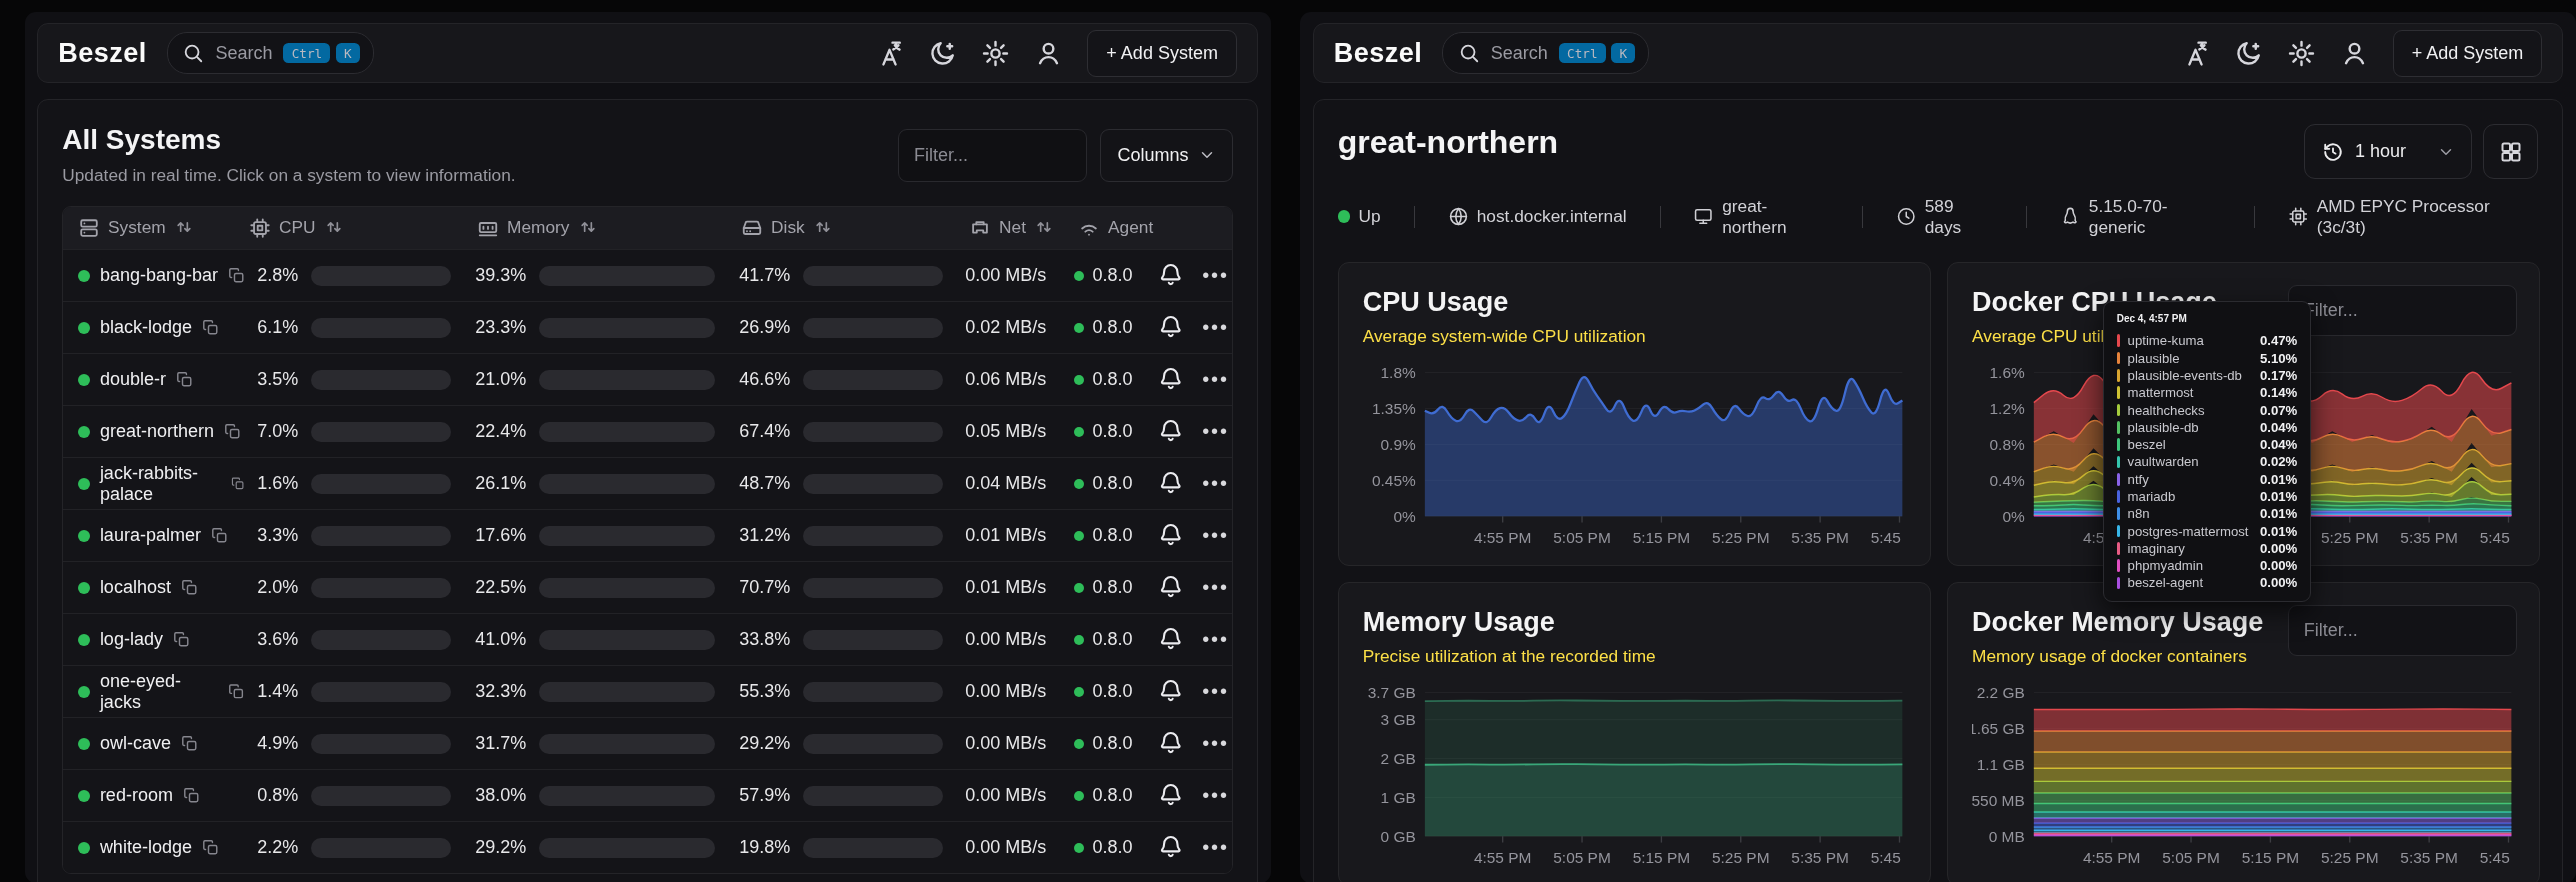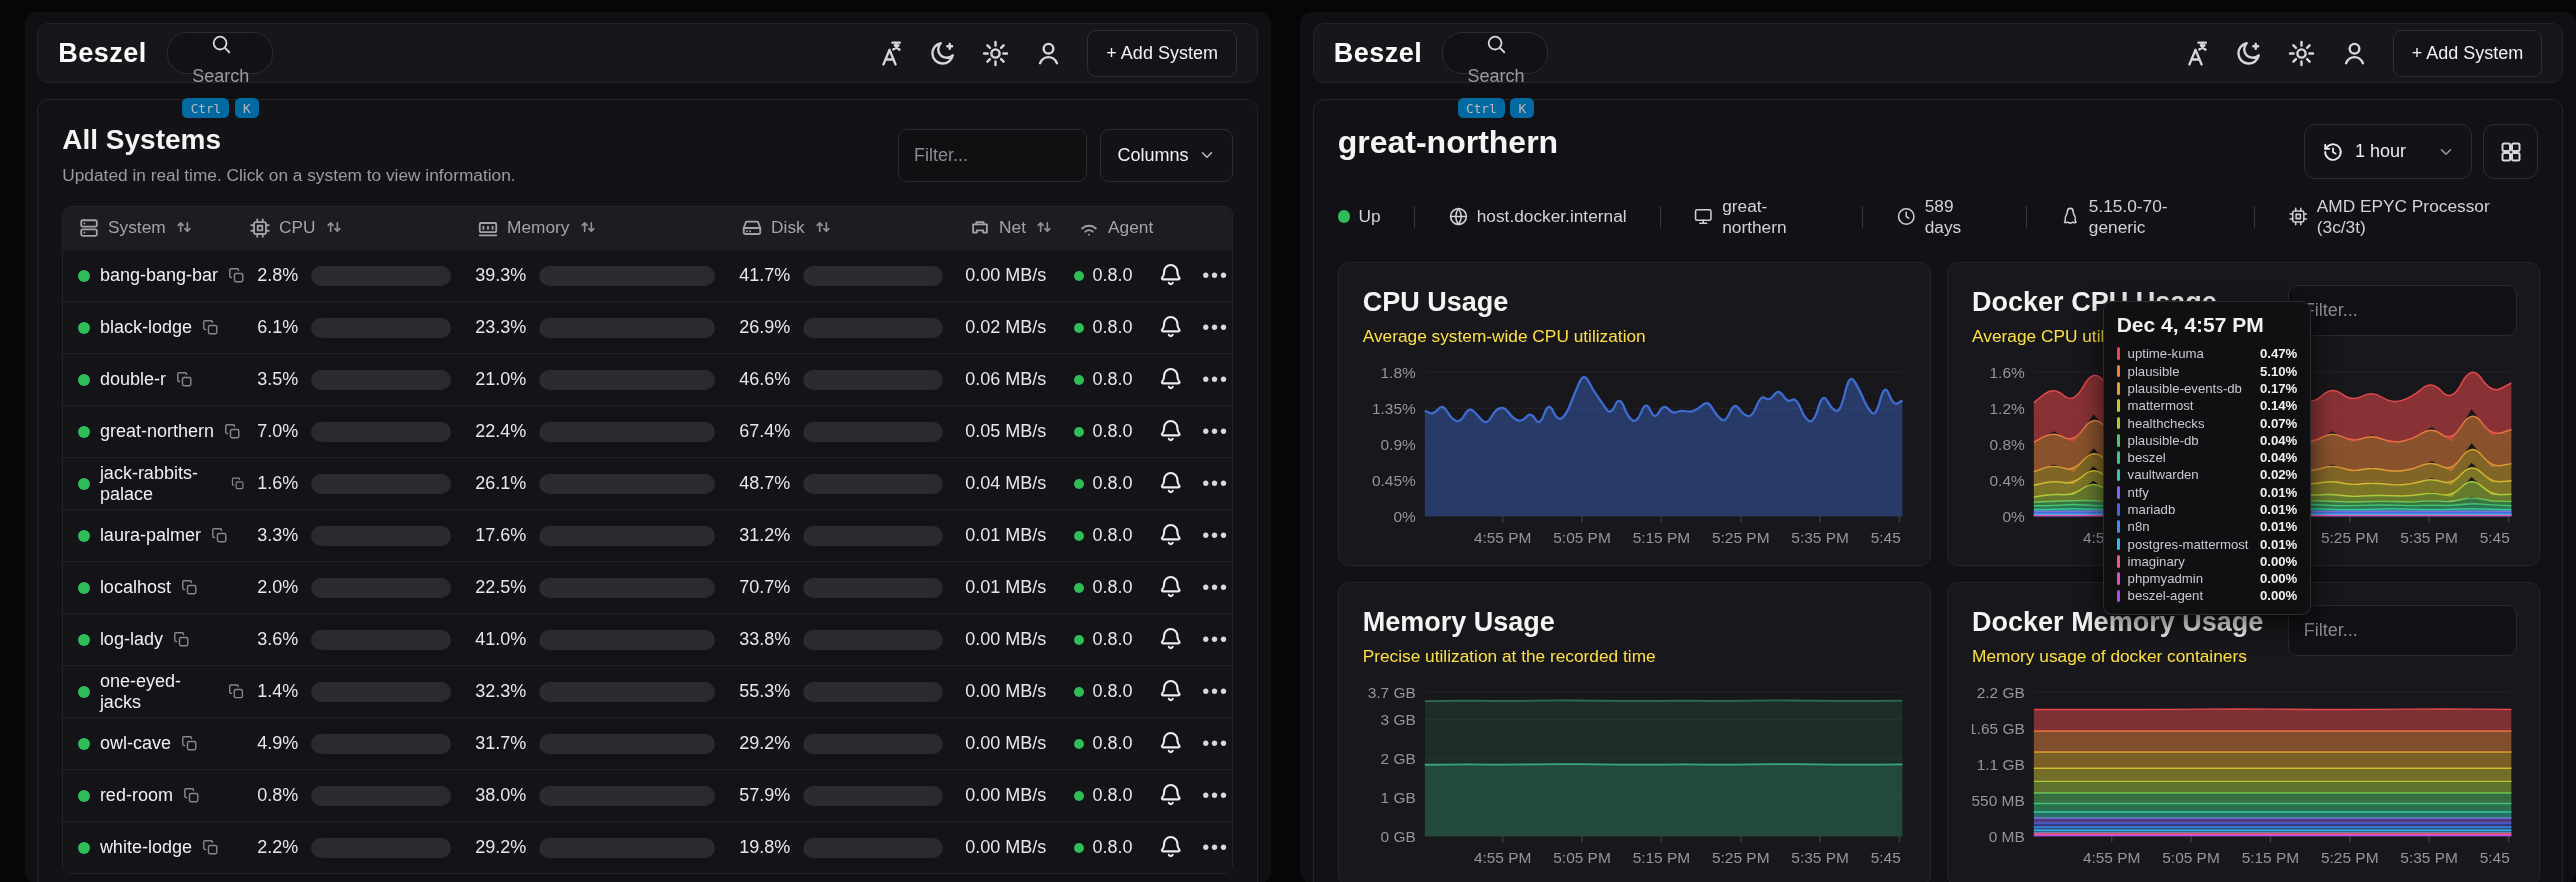--- a/index.html
+++ b/index.html
@@ -7,21 +7,21 @@
     font-family:"Liberation Sans","DejaVu Sans",sans-serif; color:#ececee; }
   .window { position:absolute; top:12px; height:871px; background:#101014; overflow:hidden; border-radius:11px; }
   #win-left  { left:24.6px;  width:1246px; }
   #win-right { left:1300px; width:1276px; }
 
   
   .navbar { margin:11px 12.7px 0 12.7px; height:60px; background:#17171b; border:0.9px solid #242428;
     border-radius:11px; display:flex; align-items:center; padding:0 20px; gap:20px; }
   .logo { font-size:27px; font-weight:800; letter-spacing:0.5px; color:#fafafa; }
   .search-pill { display:flex; align-items:center; gap:11px; border:0.9px solid #2c2c31; background:#121216;
-    border-radius:20px; height:42px; padding:0 12.7px 0 14.6px; color:#9a9aa2; font-size:18px; cursor:pointer;flex-direction:column; }
+    border-radius:20px; height:42px; padding:0 12.7px 0 14.6px; color:#9a9aa2; font-size:18px; cursor:pointer; }
   .keycaps { display:flex; gap:5.5px; }
   .keycap { background:#0369a1; border-radius:5.5px; padding:2.7px 8.2px; font-size:12.7px; color:#b9b9c1;
     font-family:"DejaVu Sans Mono",monospace; }
   .nav-right { margin-left:auto; display:flex; align-items:center; gap:24px; }
   .nav-icon { width:29px; height:29px; color:#d6d6dc; cursor:pointer; }
   .add-btn { border:0.9px solid #2e2e33; background:#141418; color:#f1f1f3; border-radius:9px;
     height:47px; padding:0 18px; font-size:18px; display:flex; align-items:center; cursor:pointer; }
 
   .ic { display:inline-flex; }
   .ic svg { width:100%; height:100%; }
@@ -82,21 +82,21 @@
   .chart-sub { margin-top:8.2px; font-size:17.3px; color:#fde047; }
   .chart-filter { position:absolute; top:22px; right:22px; width:229px; height:51px; background:#121216;
     border:0.9px solid #29292e; border-radius:9px; color:#e4e4e7; font-size:18px; padding:0 14.6px; outline:none; }
   .chart-filter::placeholder { color:#8b8b93; }
   .plot { margin-top:20px; }
   .axis-txt { font-size:17px; fill:#94949c; }
 
   
   .tooltip { position:absolute; left:2103px; top:301px; width:208px; z-index:60; background:#101013;
     border:0.9px solid #2b2b30; border-radius:9px; padding:11px 12.7px 9px 12.7px; box-shadow:0 9px 27px rgba(0,0,0,.65); }
-  .tt-title { font-size:21px; font-weight:700; color:#f1f1f3; margin-bottom:8.2px; }
+  .tt-title { font-size:10px; font-weight:700; color:#f1f1f3; margin-bottom:8.2px; }
   .tt-row { display:flex; align-items:center; gap:7.3px; height:17.3px; }
   .tt-chip { width:3.6px; height:12.7px; border-radius:1.8px; flex:0 0 auto; }
   .tt-name { font-size:13.2px; color:#c9c9cf; flex:1; white-space:nowrap; }
   .tt-val { font-size:13.2px; font-weight:700; color:#f1f1f3; }
 </style>
 </head>
 <body>
 
 <div class="window" id="win-left">
   <div class="navbar">

